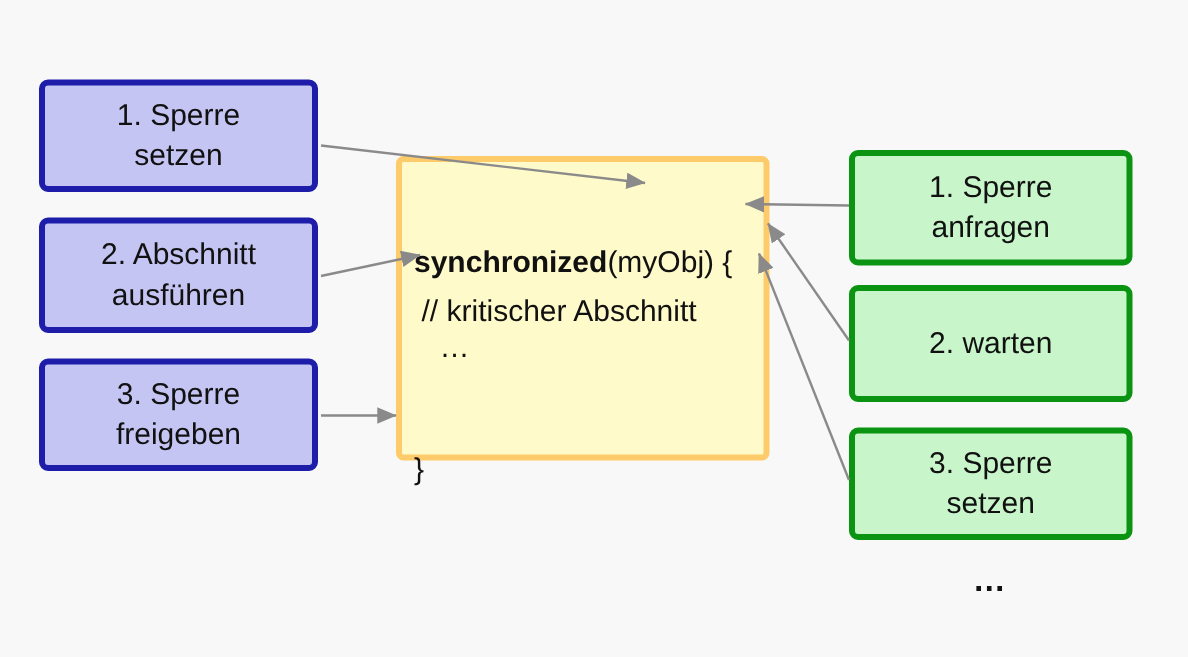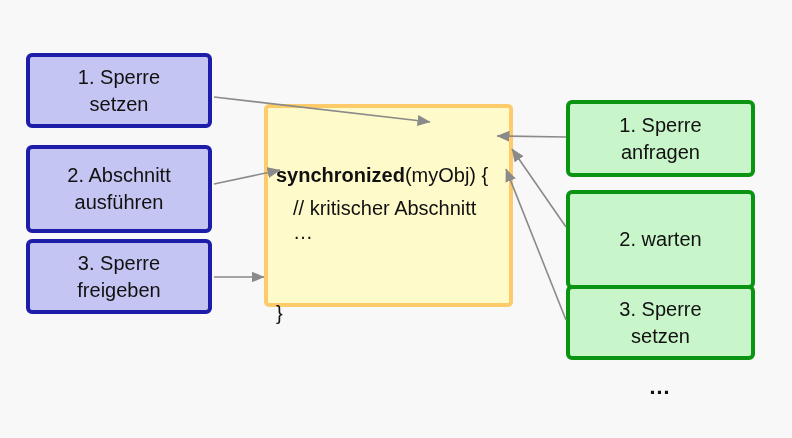--- a/index.html
+++ b/index.html
@@ -43,44 +43,44 @@
     background: var(--blue_fill);
     border: 4px solid var(--blue_border);
   }
   .stepbox.green {
     left: 566px;
     width: 189px;
     background: var(--green_fill);
     border: 4px solid var(--green_border);
   }
   #blue-1 { top: 53px;  height: 75px; }
-  #blue-2 { top: 145px; height: 88px; }
+  #blue-2 { top: 145px; height: 77px; }
   #blue-3 { top: 239px; height: 75px; }
   #green-1 { top: 100px; height: 77px; }
-  #green-2 { top: 190px; height: 99px; }
+  #green-2 { top: 190px; height: 78px; }
   #green-3 { top: 285px; height: 75px; }
   .codebox {
     position: absolute;
     left: 264px;
     top: 104px;
     width: 249px;
     height: 203px;
     background: var(--yellow_fill);
     border: 4px solid var(--yellow_border);
     border-radius: 5px;
   }
   .codeline {
     position: absolute;
     font-size: 20px;
     line-height: 26px;
     white-space: nowrap;
     margin-top: 38px;
   }
   #code-line-1 { left: 276px; top: 124px; }
-  #code-line-2 { left: 293px; top: 157px; }
+  #code-line-2 { left: 281px; top: 157px; }
   #code-line-3 { left: 293px; top: 181px; }
   #code-line-4 { left: 276px; top: 262px; }
   .kw { font-weight: bold; }
   .overlay {
     position: absolute;
     left: 0; top: 0;
     width: 792px; height: 438px;
     pointer-events: none;
   }
   .overlay line {

